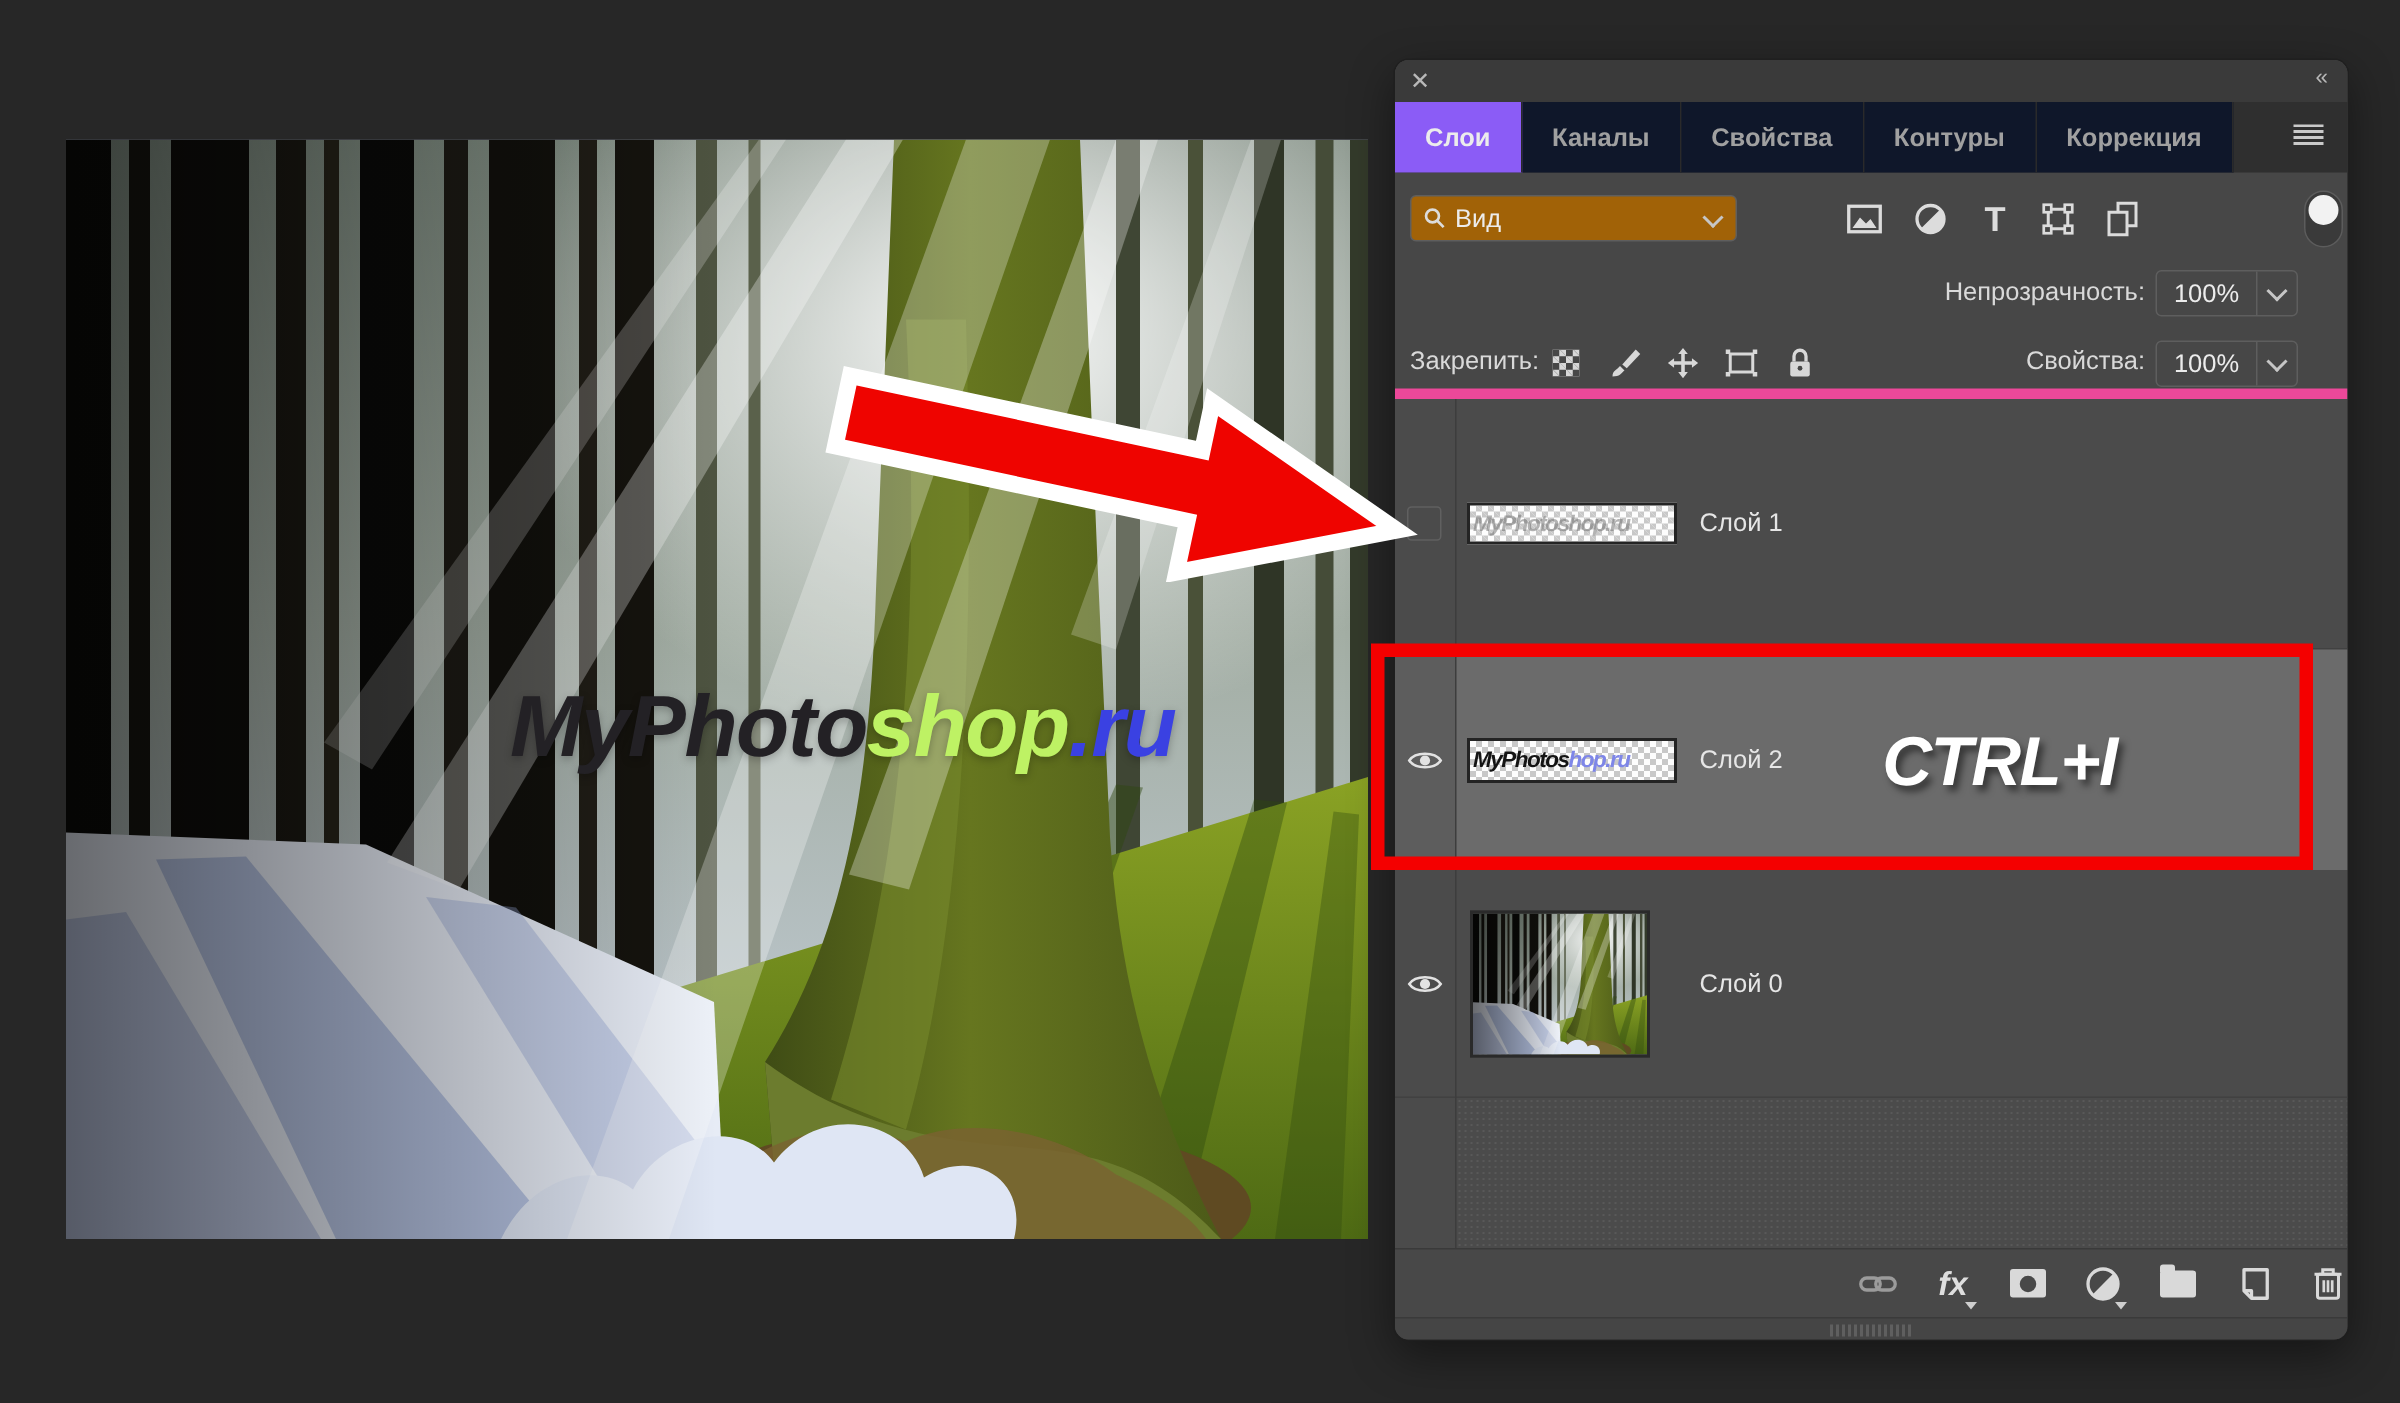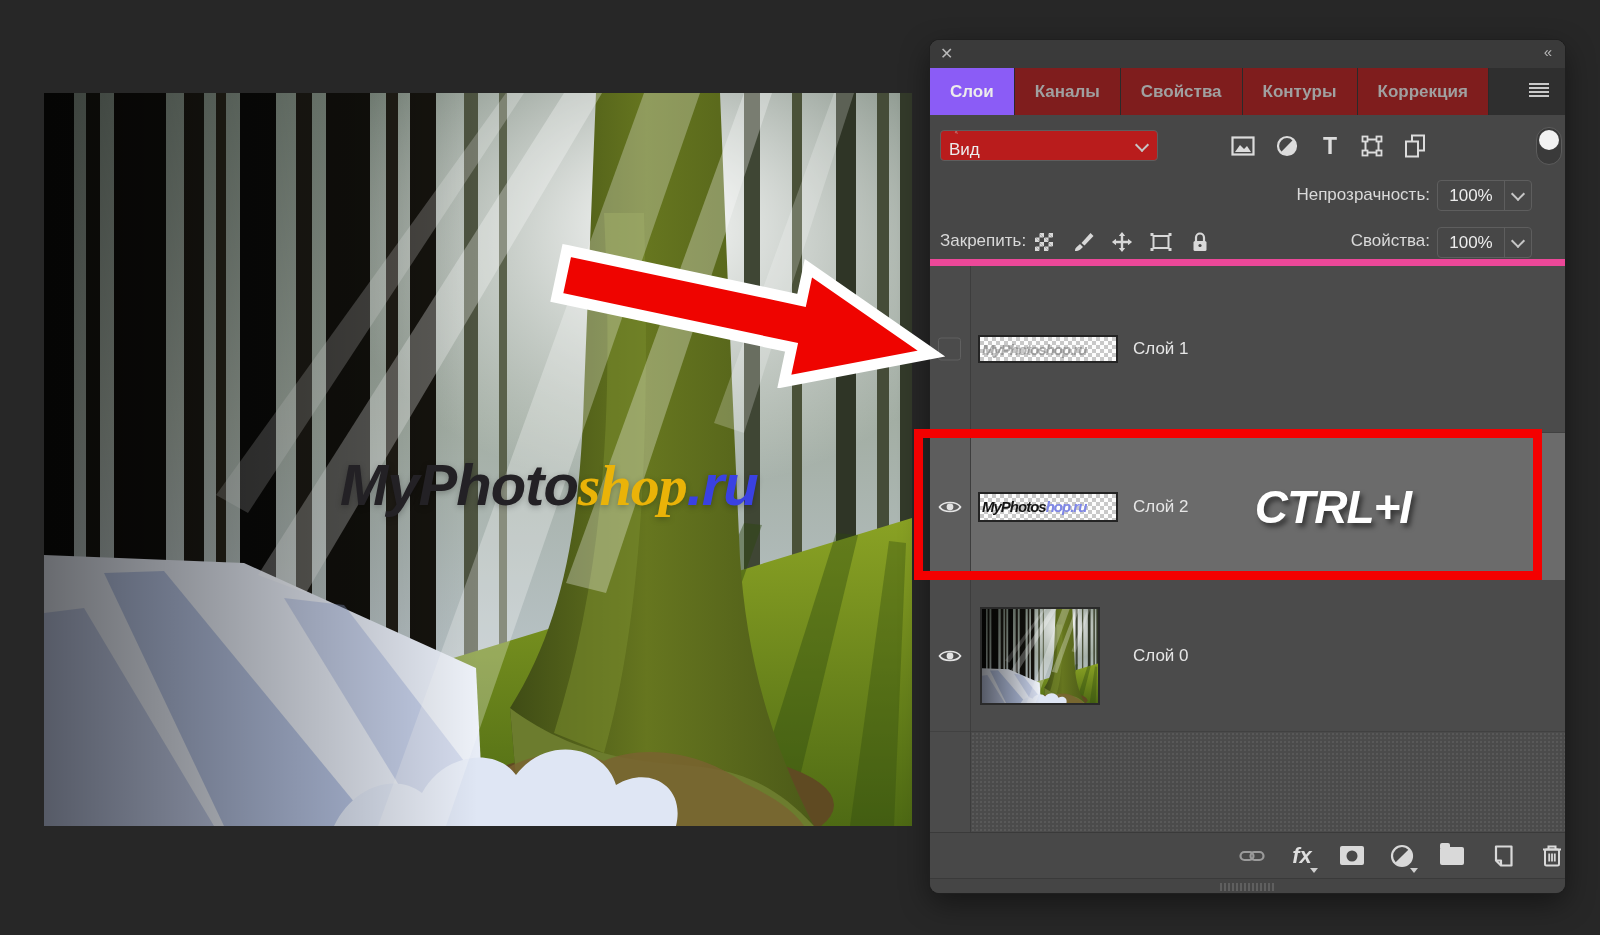--- a/index.html
+++ b/index.html
@@ -6,44 +6,44 @@
   #app{position:relative;width:1600px;height:935px;background:#272727;overflow:hidden;
        font-family:"Liberation Sans","DejaVu Sans",sans-serif;color:#ddd;-webkit-user-select:none;}
   .abs{position:absolute;}
 
   
   #photo{left:44px;top:93px;width:868px;height:733px;overflow:hidden;background:#445;}
   #photo svg{display:block;}
   #watermark{left:296px;top:358px;font-style:italic;font-weight:bold;font-size:58px;letter-spacing:-1px;
              white-space:nowrap;text-shadow:0 2px 6px rgba(0,0,0,.25);}
   #watermark .wm-dark{color:#232125;}
-  #watermark .wm-light{color:#eab308;font-family:Liberation Serif, serif;}
+  #watermark .wm-light{color:#bef264;}
   #watermark .wm-blue{color:#3a41e2;}
 
   
   #arrow{left:548px;top:243px;z-index:40;}
 
   
   #panel{left:930px;top:40px;width:635px;height:853px;background:#474747;border-radius:9px;overflow:hidden;
          box-shadow:0 0 0 1px #1f1f1f,0 10px 30px rgba(0,0,0,.45);z-index:20;}
   #titlebar{left:0;top:0;width:100%;height:28px;background:#3a3a3a;}
   .close-x{left:10px;top:4px;font-size:16px;color:#b8b8b8;cursor:pointer;}
   .collapse{right:12px;top:3px;font-size:15px;color:#b8b8b8;letter-spacing:1px;cursor:pointer;}
 
   #tabsbar{left:0;top:28px;width:100%;height:47px;background:#2f2f2f;display:flex;align-items:stretch;}
   .tab{padding:0 20px;display:flex;align-items:center;font-size:17px;font-weight:bold;color:#a0a0a0;
-       background:#7f1d1d;border-right:1px solid #2a2a2a;cursor:pointer;}
+       background:#0f172a;border-right:1px solid #2a2a2a;cursor:pointer;}
   .tab.active{background:#8b5cf6;color:#ececec;}
   #panel-menu{position:absolute;right:16px;top:43px;width:20px;height:14px;cursor:pointer;
     background:repeating-linear-gradient(180deg,#c9c9c9 0 2px,transparent 2px 4px);}
 
   
   #filter-row{left:0;top:75px;width:100%;height:59px;}
   .selectbox{position:absolute;box-sizing:border-box;border:1px solid #5e5e5e;border-radius:4px;
-             background:#b91c1c;display:flex;align-items:flex-start;color:#ececec;font-size:17px;flex-direction:column;}
+             background:#a16207;display:flex;align-items:center;color:#ececec;font-size:17px;}
   #filter-select{left:10px;top:15px;width:218px;height:31px;padding:0 8px;gap:6px;}
   .chev{width:8px;height:8px;border-right:2px solid #c6c6c6;border-bottom:2px solid #c6c6c6;
         transform:rotate(45deg);margin-top:-4px;}
   .chev.abs-r{position:absolute;right:10px;top:13px;}
   .ficon{position:absolute;top:19px;width:26px;height:24px;display:flex;align-items:center;justify-content:center;cursor:pointer;}
   .t-glyph{font-size:23px;font-weight:bold;color:#dcdcdc;line-height:1;}
   #filter-toggle{right:3px;top:12px;width:26px;height:38px;border-radius:13px;background:#3a3a3a;
                  border:1px solid #5c5c5c;box-sizing:border-box;cursor:pointer;}
   #filter-toggle .knob{position:absolute;left:2px;top:2px;width:20px;height:20px;border-radius:50%;background:#f2f2f2;}
 

